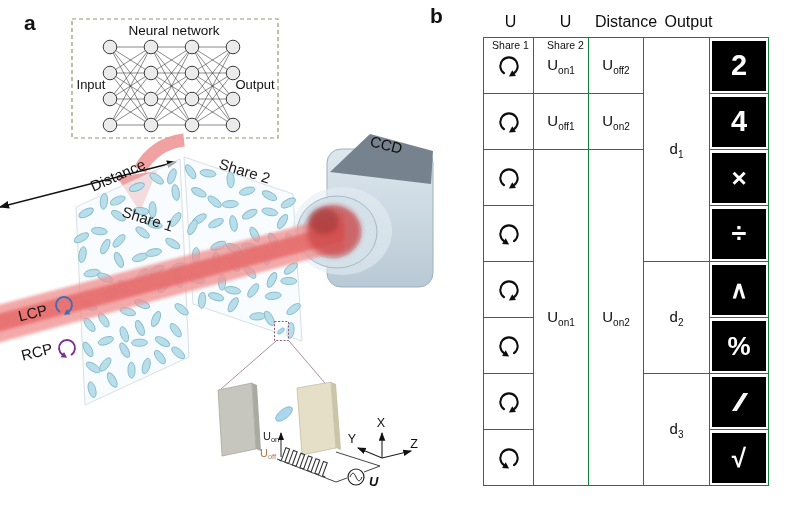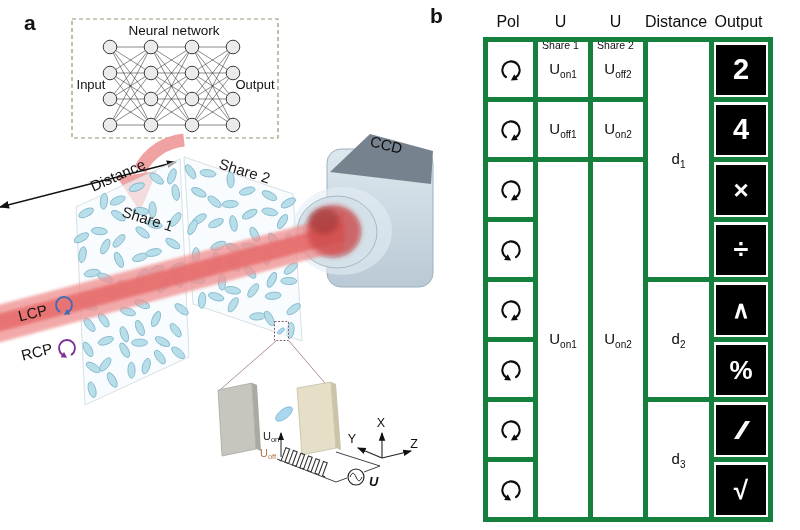--- a/index.html
+++ b/index.html
@@ -9,21 +9,21 @@
   #label-a{left:24px;top:11px;}
   #label-b{left:430px;top:4px;}
 
   
   #tbl-headers{position:absolute;left:483px;top:13px;width:285px;display:flex;}
   #tbl-headers span{display:block;text-align:center;font-size:16px;color:#0d0d0d;white-space:nowrap;}
   #tbl-headers sub{font-size:10.5px;}
   .hw0{width:50px}.hw1{width:55px}.hw2{width:55px}.hw3{width:66px}.hw4{width:59px}
 
   #panelb-table{position:absolute;left:483px;top:37px;border-collapse:collapse;table-layout:fixed;width:285px;}
-  #panelb-table td{border:5px solid #15803d;padding:0;height:55px;text-align:center;vertical-align:middle;
+  #panelb-table td{border:1px solid #15803d;padding:0;height:55px;text-align:center;vertical-align:middle;
                    font-size:15px;color:#0d0d0d;}
   #panelb-table{border:1.5px solid #111;}
   #panelb-table sub{font-size:10px;}
   td.c-out{padding:0;}
   .osym{height:50px;margin:2px;background:#000;color:#fff;display:flex;align-items:center;
         justify-content:center;font-weight:bold;font-size:29px;line-height:1;}
   .s-mul{font-size:26px}.s-div{font-size:27px}.s-pow{font-size:24px}.s-pct{font-size:26px}
   .s-par{font-size:26px;letter-spacing:-2px}.s-sqrt{font-size:26px}
   td.c-pol svg{display:block;margin:0 auto;}
   .pol-lcp{color:#3f6cb4;}
@@ -309,21 +309,20 @@
         <line x1="382" y1="458" x2="358" y2="448" stroke="#222" stroke-width="1.1" marker-end="url(#ahd)"></line>
         <line x1="382" y1="458" x2="411" y2="451" stroke="#222" stroke-width="1.1" marker-end="url(#ahd)"></line>
         <text x="381" y="427" text-anchor="middle" font-size="12.5" fill="#111">X</text>
         <text x="352" y="443" text-anchor="middle" font-size="12.5" fill="#111">Y</text>
         <text x="414" y="448" text-anchor="middle" font-size="12.5" fill="#111">Z</text>
       </g>
     </g>
   </svg>
 
   <div id="tbl-headers">
-    <span class="hw0">Pol</span>
     <span class="hw1"><span>U</span><sub>Share 1</sub></span>
     <span class="hw2"><span>U</span><sub>Share 2</sub></span>
     <span class="hw3">Distance</span>
     <span class="hw4">Output</span>
   </div>
 
   <table id="panelb-table">
     <colgroup>
         <col style="width:50px">
         <col style="width:55px">

